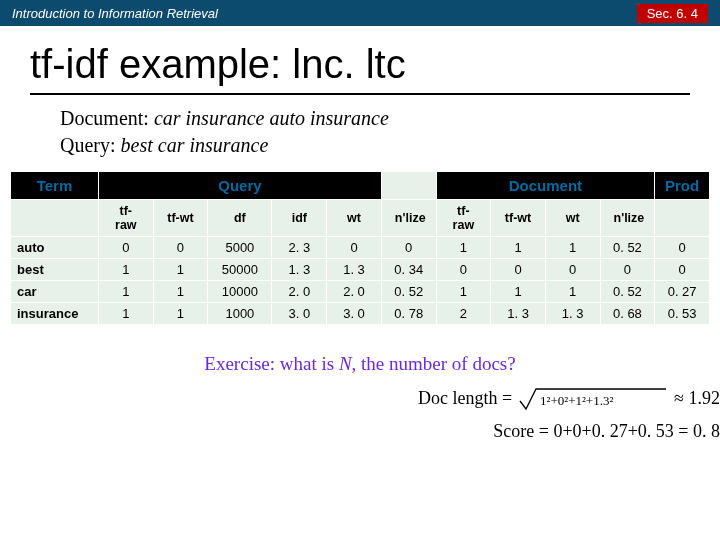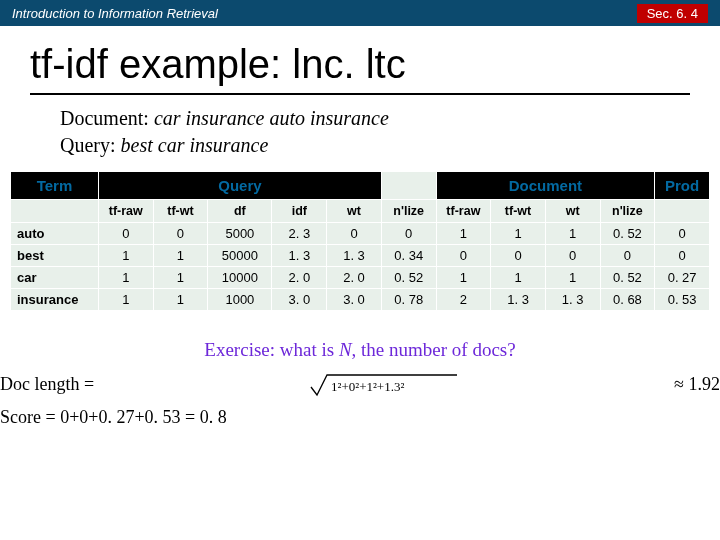--- a/index.html
+++ b/index.html
@@ -11,28 +11,28 @@
   .title-underline { border: 0; border-top: 2px solid #000; margin: 6px 30px 0 30px; }
   .subtext { padding: 10px 40px 8px 60px; font-family: Georgia, "Times New Roman", serif; font-size: 20px; line-height: 1.35; }
   .subtext .ital { font-style: italic; }
   table.data { border-collapse: collapse; width: 700px; margin: 4px 10px 0 10px; font-size: 13px; table-layout: fixed; }
   table.data th, table.data td { border: 1px solid #fff; padding: 3px 4px; text-align: center; }
   table.data col.term { width: 74px; }
   table.data col.c { width: 46px; }
   table.data col.w { width: 54px; }
   table.data thead tr.h1 th { background: #000; color: #0369a1; font-weight: 700; font-size: 15px; padding: 5px 4px; }
   table.data thead tr.h1 th.light { background: #e8f0ea; }
-  table.data thead tr.h2 th { background: #e8f0ea; color: #000; font-weight: 700; font-size: 12.5px; padding: 4px 2px; }
+  table.data thead tr.h2 th { background: #e8f0ea; color: #000; font-weight: 700; font-size: 12.5px; padding: 4px 13px; }
   table.data tbody td { background: #e8f0ea; }
   table.data tbody td.term { text-align: left; padding-left: 6px; font-weight: 700; }
   .exercise { text-align: center; margin-top: 28px; font-family: Georgia, "Times New Roman", serif; font-size: 19px; color: #6d28d9; }
   .exercise .n { font-style: italic; }
-  .doclen-row { display: flex; align-items: center; justify-content: space-between; margin-top: 10px; gap: 6px; font-family: Georgia, "Times New Roman", serif; font-size: 18px; }
+  .doclen-row { display: flex; align-items: center; justify-content: flex-end; margin-top: 10px; gap: 6px; font-family: Georgia, "Times New Roman", serif; font-size: 18px; }
   .doclen-row svg { height: 26px; }
-  .score { text-align: left; margin-top: 10px; font-family: Georgia, "Times New Roman", serif; font-size: 18px; }
+  .score { text-align: right; margin-top: 10px; font-family: Georgia, "Times New Roman", serif; font-size: 18px; }
 </style>
 </head>
 <body>
 
 <div class="topbar">
   <span>Introduction to Information Retrieval</span>
   <span class="sec">Sec. 6. 4</span>
 </div>
 
 <div class="title-wrap">

